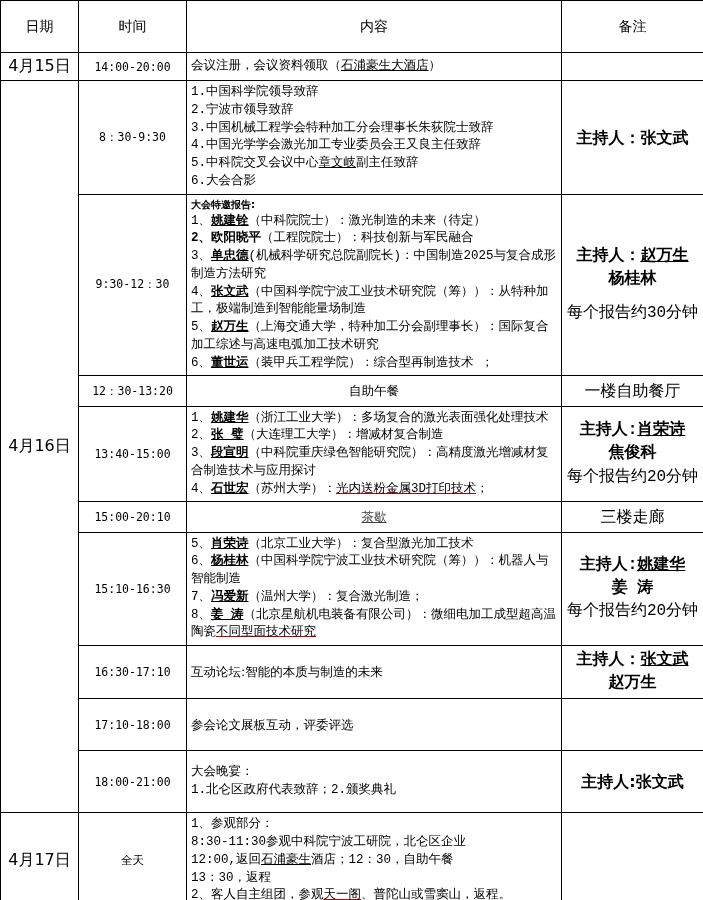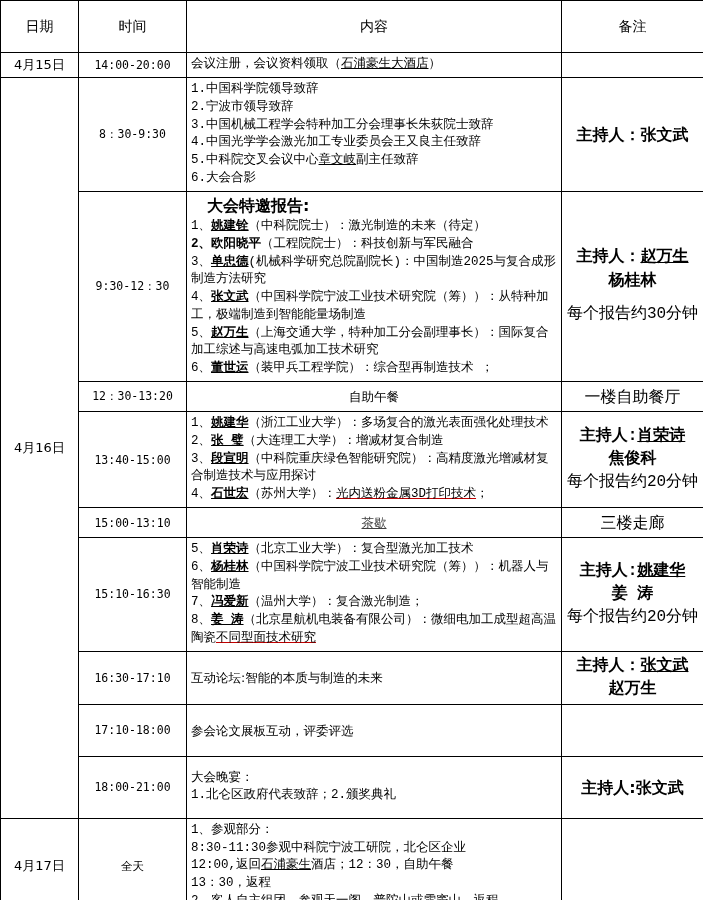--- a/index.html
+++ b/index.html
@@ -28,21 +28,21 @@
   col.c-cont  { width: 375px; }
   col.c-note  { width: 142px; }
 
   thead td {
     text-align: center;
     font-size: 14px;
     height: 52px;
   }
   td.date-cell {
     text-align: center;
-    font-size: 13px;
+    font-size: 16px;
   }
   td.time-cell {
     text-align: center;
     font-size: 11.5px;
     font-family: "DejaVu Sans Mono", "Liberation Mono", monospace;
     letter-spacing: 0px;
   }
   td.content-cell {
     font-size: 12.5px;
     line-height: 1.42;
@@ -54,21 +54,21 @@
   td.note-cell {
     text-align: center;
     font-size: 16px;
     line-height: 1.45;
   }
   .b { font-weight: bold; }
   .u { text-decoration: underline; }
   .red-u { text-decoration: underline; text-decoration-color: #c00000; }
   .blue { color: #404040; }
   .line { display: block; font-family: Liberation Mono, monospace; }
-  .hd { font-weight: bold; font-size: 16px; display:block; margin-bottom: 1px; margin-left: 16px;}
+  .hd { font-weight: bold; font-size: 10px; display:block; margin-bottom: 1px;}
   .tight { line-height: 1.40; }
 </style>
 </head>
 <body>
 
 <table class="agenda">
   <colgroup>
     <col class="c-date">
       <col class="c-time">
       <col class="c-cont">
@@ -141,21 +141,21 @@
         <span class="line">4、<span class="b u">石世宏</span>（苏州大学）：<span class="red-u">光内送粉金属3D打印技术</span>；</span>
       </td>
       <td class="note-cell">
         <span class="line b">主持人:<span class="u">肖荣诗</span></span>
         <span class="line b">焦俊科</span>
         <span class="line">每个报告约20分钟</span>
       </td>
     </tr>
 
     <tr>
-      <td class="time-cell">15:00-13:10</td>
+      <td class="time-cell">15:00-20:10</td>
       <td class="content-cell center">
         <span class="blue u">茶歇</span>
       </td>
       <td class="note-cell">三楼走廊</td>
     </tr>
 
     <tr>
       <td class="time-cell">15:10-16:30</td>
       <td class="content-cell">
         <span class="line">5、<span class="b u">肖荣诗</span>（北京工业大学）：复合型激光加工技术</span>

